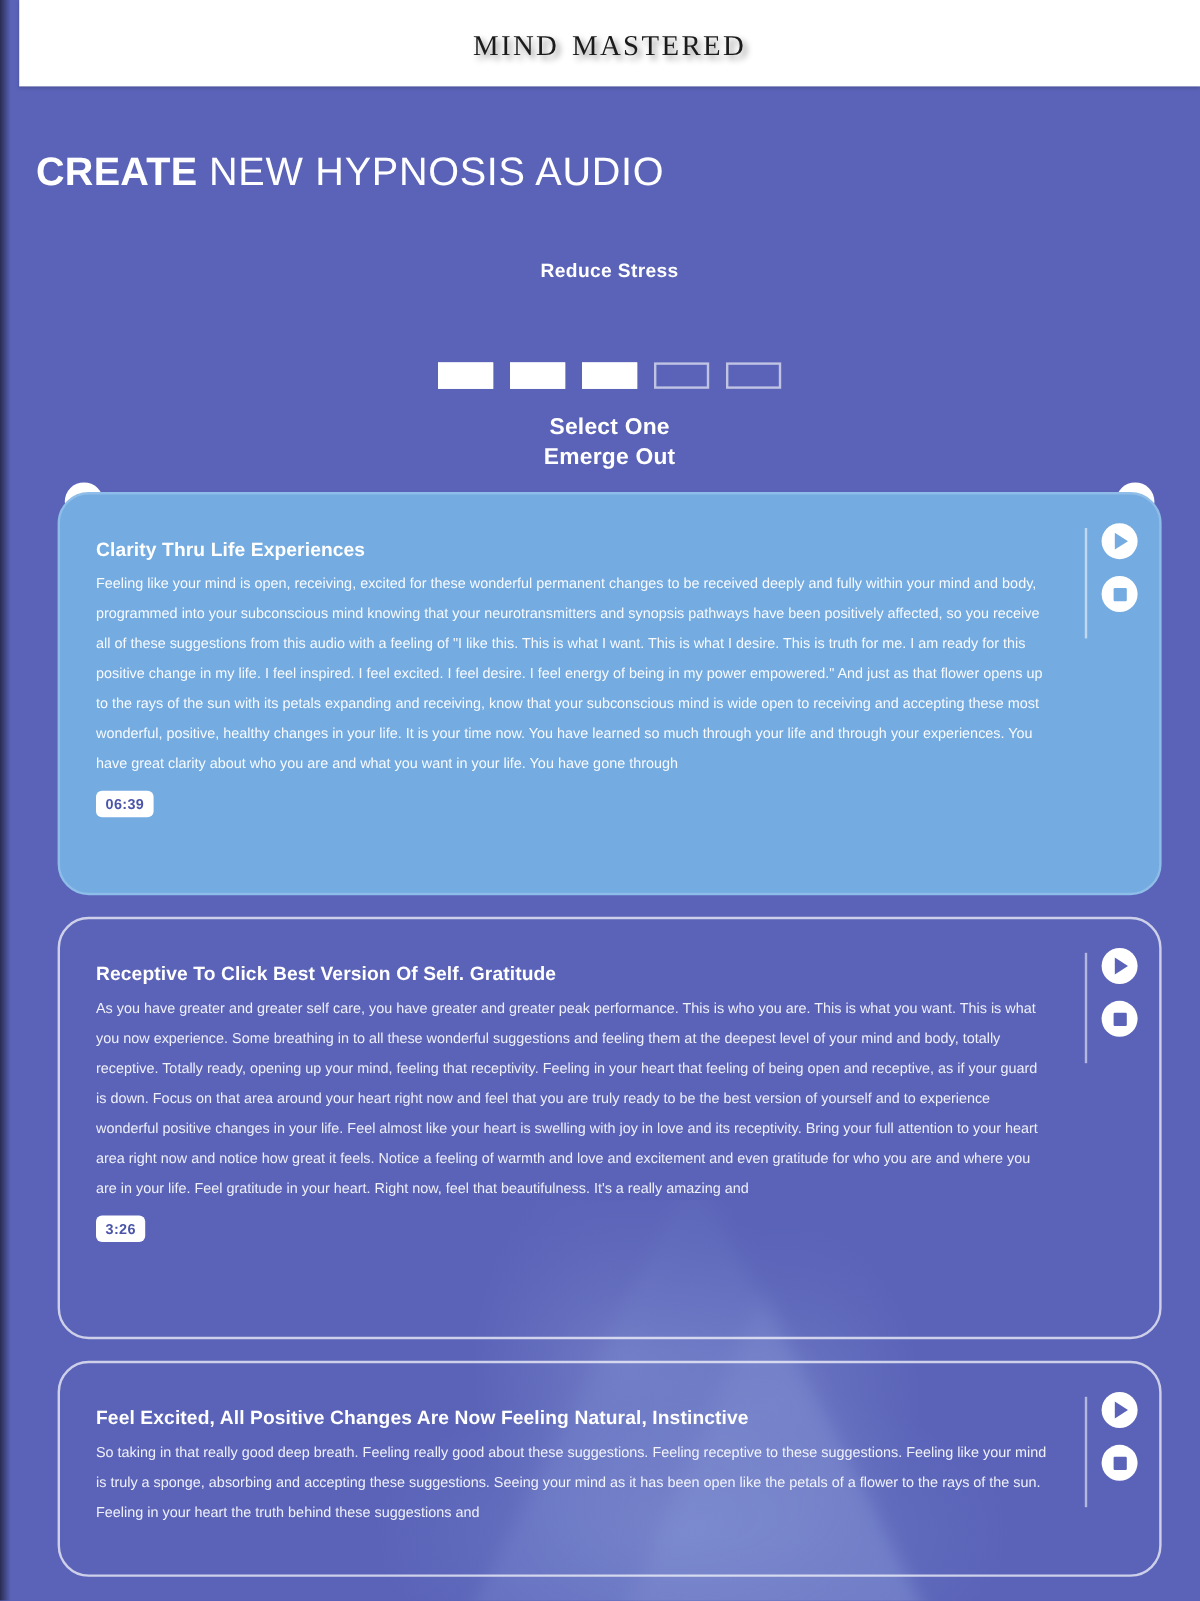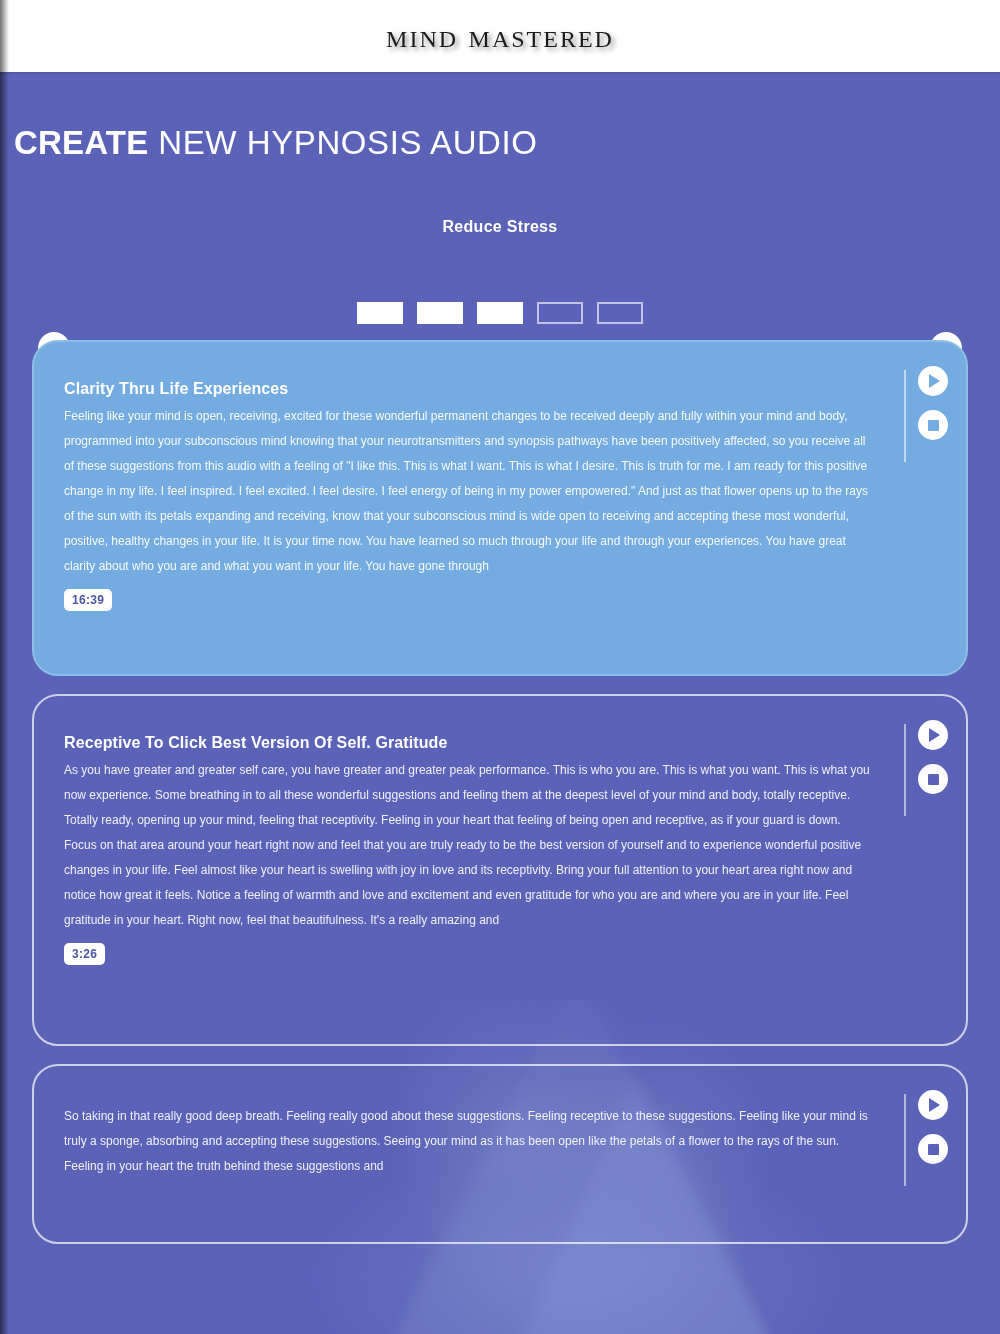--- a/index.html
+++ b/index.html
@@ -10,20 +10,21 @@
     overflow:hidden;
     font-family:"Liberation Sans", sans-serif;
     background:#5a63b8;
   }
 
   .app {
     position:relative;
     width:1000px; height:1334px;
     overflow:hidden;
     background:#5a63b8;
+    padding-left:16px;
   }
 
   
   .backdrop {
     position:absolute;
     left:0; right:0; top:1000px; bottom:0;
     overflow:hidden;
     pointer-events:none;
     z-index:0;
   }
@@ -304,20 +305,24 @@
     <div class="goal">Reduce Stress</div>
 
     <div class="steps">
       <div class="step done"></div>
       <div class="step done"></div>
       <div class="step done"></div>
       <div class="step"></div>
       <div class="step"></div>
     </div>
 
+    <div class="stage">
+      <div>Select One</div>
+      <div>Emerge Out</div>
+    </div>
   </div>
 
   <div class="nav">
     <div class="arrow left">
       <span>
         <svg width="20" height="20" viewBox="0 0 20 20" aria-hidden="true">
           <path d="M12.6 4.6 L7 10 L12.6 15.4" fill="none" stroke="#4d57ad" stroke-width="2.2" stroke-linecap="round" stroke-linejoin="round"></path>
           <line x1="7" y1="10" x2="15.4" y2="10" stroke="#4d57ad" stroke-width="2.2" stroke-linecap="round"></line>
         </svg>
       </span>
@@ -331,21 +336,21 @@
       </span>
     </div>
   </div>
 
 
   <div class="cards">
 
     <div class="card card-1 selected">
       <div class="card-title">Clarity Thru Life Experiences</div>
       <div class="card-body">Feeling like your mind is open, receiving, excited for these wonderful permanent changes to be received deeply and fully within your mind and body, programmed into your subconscious mind knowing that your neurotransmitters and synopsis pathways have been positively affected, so you receive all of these suggestions from this audio with a feeling of "I like this. This is what I want. This is what I desire. This is truth for me. I am ready for this positive change in my life. I feel inspired. I feel excited. I feel desire. I feel energy of being in my power empowered." And just as that flower opens up to the rays of the sun with its petals expanding and receiving, know that your subconscious mind is wide open to receiving and accepting these most wonderful, positive, healthy changes in your life. It is your time now. You have learned so much through your life and through your experiences. You have great clarity about who you are and what you want in your life. You have gone through</div>
-      <span class="duration">16:39</span>
+      <span class="duration">06:39</span>
       <div class="player">
         <div class="player-divider"></div>
         <div class="player-btns">
           <div class="pbtn">
               <span class="tri"></span>
             </div>
           <div class="pbtn">
               <span class="sq"></span>
             </div>
         </div>
@@ -363,20 +368,21 @@
               <span class="tri"></span>
             </div>
           <div class="pbtn">
               <span class="sq"></span>
             </div>
         </div>
       </div>
     </div>
 
     <div class="card card-3">
+      <div class="card-title">Feel Excited, All Positive Changes Are Now Feeling Natural, Instinctive</div>
       <div class="card-body">So taking in that really good deep breath. Feeling really good about these suggestions. Feeling receptive to these suggestions. Feeling like your mind is truly a sponge, absorbing and accepting these suggestions. Seeing your mind as it has been open like the petals of a flower to the rays of the sun. Feeling in your heart the truth behind these suggestions and</div>
       <div class="player">
         <div class="player-divider"></div>
         <div class="player-btns">
           <div class="pbtn">
               <span class="tri"></span>
             </div>
           <div class="pbtn">
               <span class="sq"></span>
             </div>

